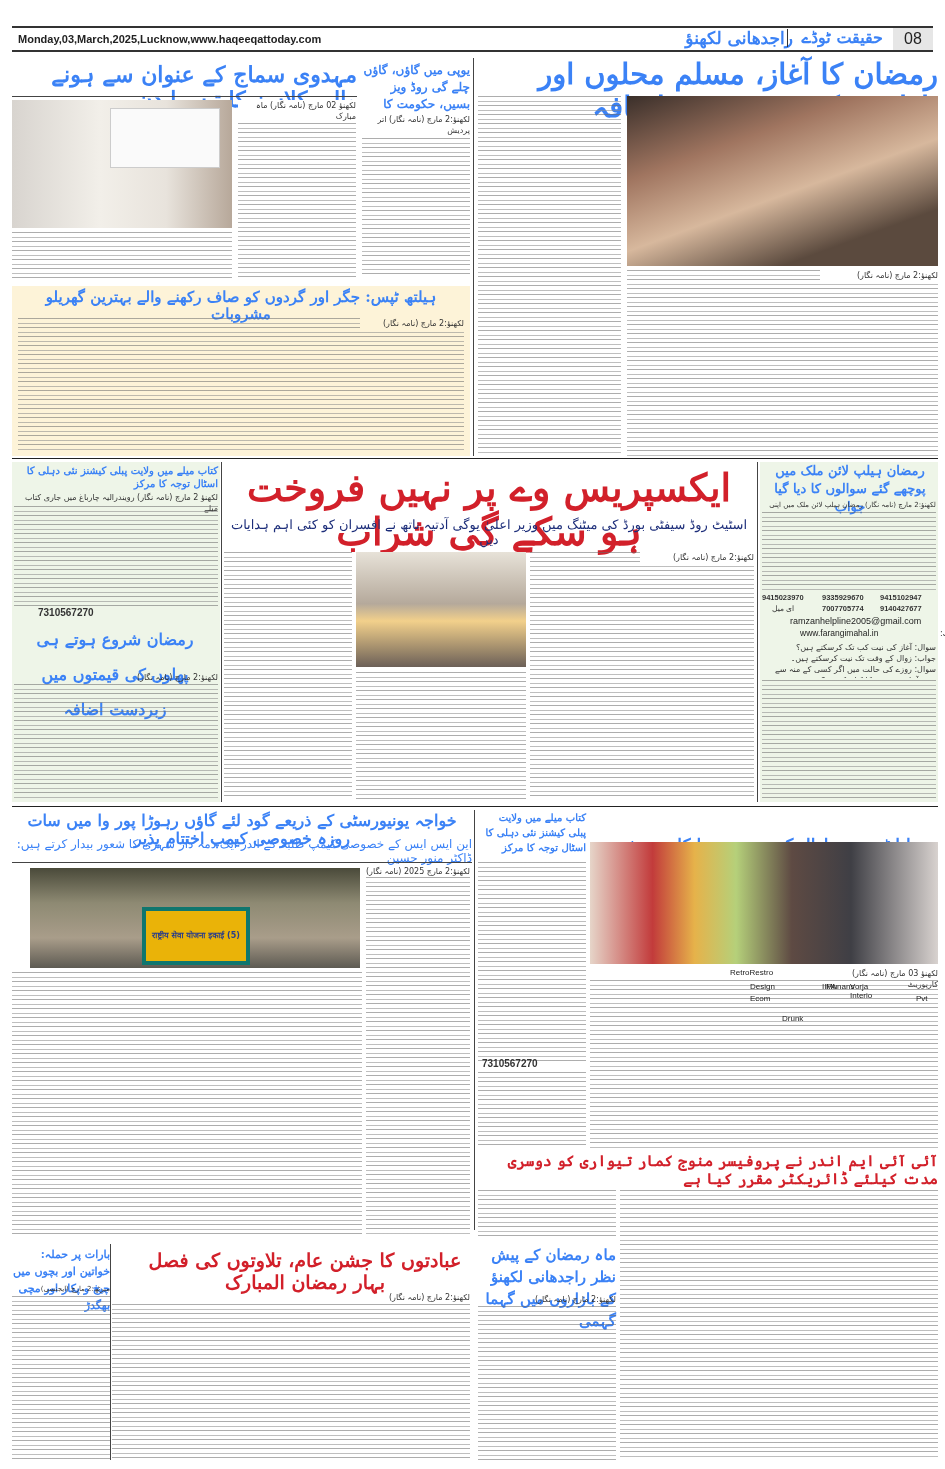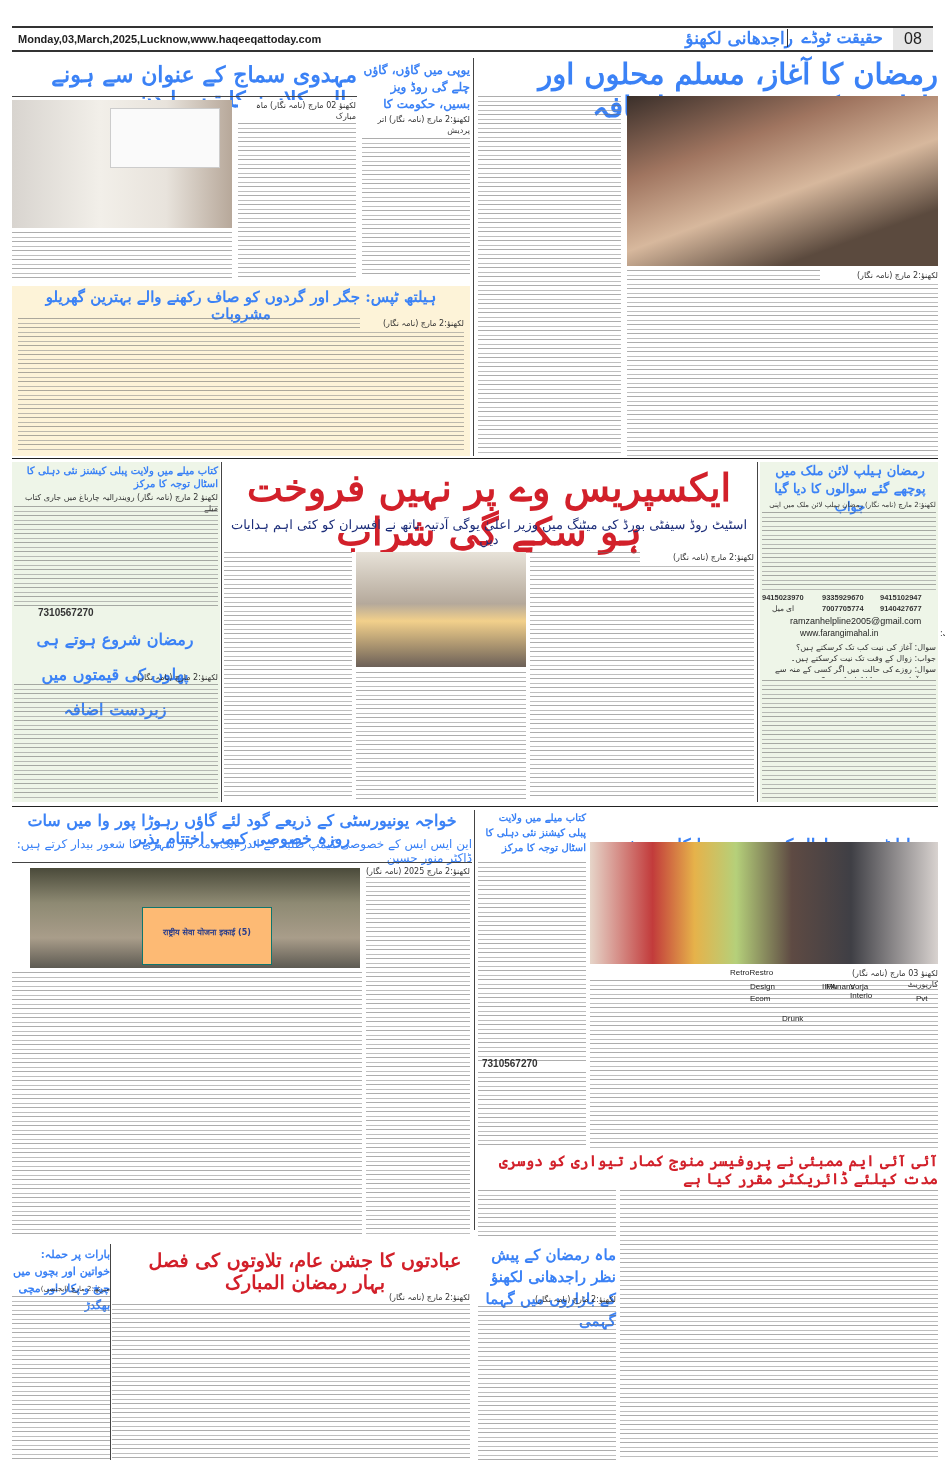--- a/index.html
+++ b/index.html
@@ -108,21 +108,21 @@
   <div>سوال: روزے کی حالت میں اگر کسی کے منہ سے خون آجائے تو روزے کا کیا حکم ہے؟</div>
 </div>
 <div class="abs textblock" style="left:762px; top:680px; width:174px; height:118px;"></div>
 
 <div class="abs rule-h" style="left:12px; top:806px; width:926px; background:#222;"></div>
 
 <div class="abs rtl urdu-head headline" style="left:12px; top:812px; width:460px; font-size:16px;text-align:center;">خواجہ یونیورسٹی کے ذریعے گود لئے گاؤں رہوڑا پور وا میں سات روزہ خصوصی کیمپ اختتام پذیر</div>
 <div class="abs rtl urdu-head" style="left:12px; top:838px; width:460px; font-size:12px;">این ایس ایس کے خصوصی کیمپ طلبہ کے اندر ایک ذمہ دار شہری کا شعور بیدار کرتے ہیں: ڈاکٹر منور حسین</div>
 <div class="abs rule-h" style="left:12px; top:862px; width:460px;"></div>
 <div class="abs photo" style="left:30px; top:868px; width:330px; height:100px; background:linear-gradient(180deg,#4a4a3a,#8e8a73 35%,#a99d8a 70%,#5d5a52);"></div>
-<div class="abs" style="left:142px; top:907px; width:130px; height:58px; background:#fdba74; border:1px solid #0f766e;">
+<div class="abs" style="left:142px; top:907px; width:108px; height:58px; background:#eab308; border:4px solid #0f766e;">
   <div style="font-size:8px; text-align:center; margin-top:18px; color:#2a3d8a; font-weight:bold;">राष्ट्रीय सेवा योजना इकाई (5)</div>
 </div>
 <div class="abs textblock" style="left:366px; top:868px; width:104px; height:368px;"></div>
 <div class="abs rtl textsnippet" style="left:366px; top:866px; width:104px; background:#fff;">لکھنؤ:2 مارچ 2025 (نامہ نگار)</div>
 <div class="abs textblock" style="left:12px; top:972px; width:350px; height:264px;"></div>
 
 <div class="abs rtl urdu-head headline" style="left:478px; top:810px; width:108px; font-size:10px; line-height:15px;">کتاب میلے میں ولایت پبلی کیشنز نئی دہلی کا اسٹال توجہ کا مرکز</div>
 <div class="abs textblock" style="left:478px; top:862px; width:108px; height:200px;"></div>
 <div class="abs textsnippet" style="left:482px; top:1058px; font-family:'Liberation Sans',sans-serif; font-size:10px; font-weight:bold;">7310567270</div>
 <div class="abs textblock" style="left:478px; top:1072px; width:108px; height:76px;"></div>
@@ -136,21 +136,21 @@
   <span class="abs" style="left:140px; top:0;">RetroRestro</span>
   <span class="abs" style="left:160px; top:14px;">Design</span>
   <span class="abs" style="left:196px; top:14px;padding-left:40px;">Munans</span>
   <span class="abs" style="left:232px; top:14px;">IIFA</span>
   <span class="abs" style="left:160px; top:26px;">Ecom</span>
   <span class="abs" style="left:192px; top:26px;margin-top:20px;">Drunk</span>
   <span class="abs" style="left:260px; top:14px;">Vorja Interio</span>
   <span class="abs" style="left:326px; top:26px;">Pvt</span>
 </div>
 
-<div class="abs rtl urdu-head headline red" style="left:478px; top:1152px; width:460px; font-size:15px; line-height:18px;">آئی آئی ایم ممبئی نے پروفیسر منوج کمار تیواری کو دوسری مدت کیلئے ڈائریکٹر مقرر کیا ہے</div>
+<div class="abs rtl urdu-head headline red" style="left:478px; top:1152px; width:460px; font-size:15px; line-height:18px;">آئی آئی ایم اندر نے پروفیسر منوج کمار تیواری کو دوسری مدت کیلئے ڈائریکٹر مقرر کیا ہے</div>
 <div class="abs textblock" style="left:620px; top:1190px; width:318px; height:270px;"></div>
 <div class="abs textblock" style="left:478px; top:1190px; width:138px; height:48px;"></div>
 
 <div class="abs rtl urdu-head headline" style="left:478px; top:1244px; width:138px; font-size:15px; line-height:22px;">ماہ رمضان کے پیش نظر راجدھانی لکھنؤ کے بازاروں میں گہما گہمی</div>
 <div class="abs rtl textsnippet" style="left:478px; top:1294px; width:138px;">لکھنؤ:2 مارچ (نامہ نگار)</div>
 <div class="abs textblock" style="left:478px; top:1306px; width:138px; height:154px;"></div>
 
 <div class="abs rtl urdu-head headline red" style="left:140px; top:1250px; width:330px; font-size:19px; text-align:center;">عبادتوں کا جشن عام، تلاوتوں کی فصل بہار رمضان المبارک</div>
 <div class="abs rtl textsnippet" style="left:330px; top:1292px; width:140px;">لکھنؤ:2 مارچ (نامہ نگار)</div>
 <div class="abs textblock" style="left:112px; top:1304px; width:358px; height:156px;"></div>

